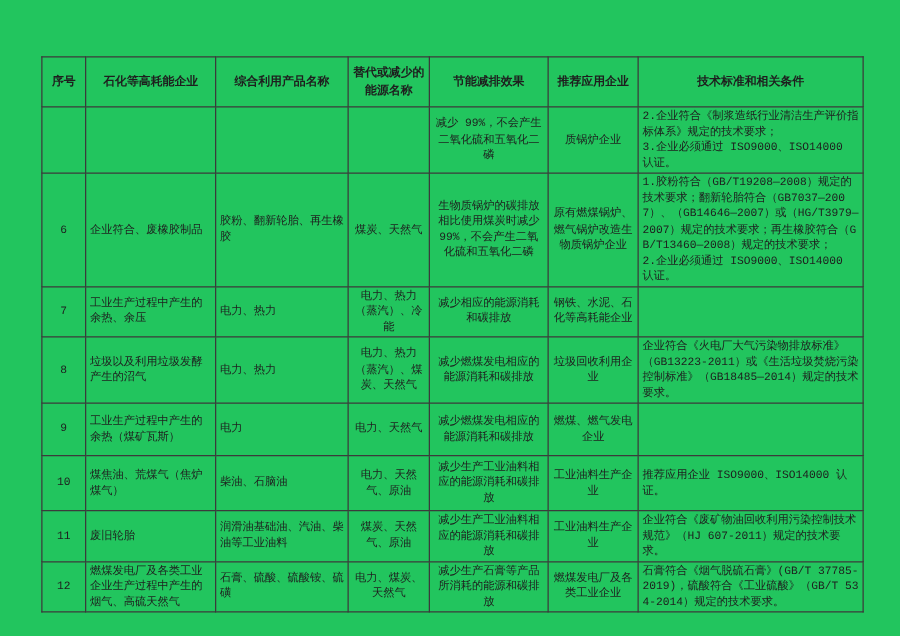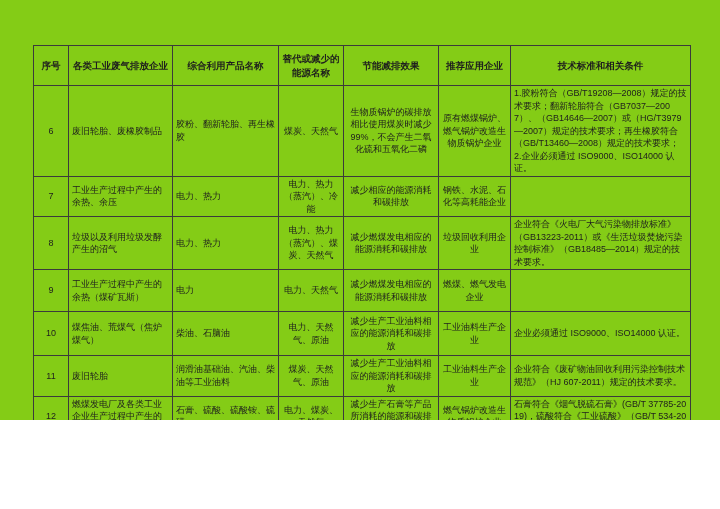--- a/index.html
+++ b/index.html
@@ -3,23 +3,23 @@
 <meta charset="utf-8">
 <style>
   html, body {
     margin: 0;
     padding: 0;
     background: #ffffff;
   }
   .sheet {
     position: relative;
     width: 720px;
-    height: 420px;
-    background: #84cc16;
-    font-family: Liberation Sans, sans-serif;
+    height: 509px;
+    background: #22c55e;
+    font-family: Liberation Mono, monospace;
     color: #1e1e1e;
     overflow: hidden;
   }
   table.doc-table {
     position: absolute;
     left: 33px;
     top: 45px;
     width: 657px;
     border-collapse: collapse;
     table-layout: fixed;
@@ -62,33 +62,43 @@
         <col class="w-resource">
         <col class="w-product">
         <col class="w-energy">
       <col class="w-effect">
         <col class="w-enterprise">
         <col class="w-standard">
     </colgroup>
     <thead>
       <tr style="height:40px;">
         <th>序号</th>
-        <th>各类工业废气排放企业</th>
+        <th>石化等高耗能企业</th>
         <th>综合利用产品名称</th>
         <th>替代或减少的
 能源名称</th>
         <th>节能减排效果</th>
         <th>推荐应用企业</th>
         <th>技术标准和相关条件</th>
       </tr>
     </thead>
     <tbody>
+      <tr style="height:46px;">
+        <td class="ac"></td>
+        <td class="al"></td>
+        <td class="al"></td>
+        <td class="ac"></td>
+        <td class="ac">减少 99%，不会产生二氧化硫和五氧化二磷</td>
+        <td class="ac">质锅炉企业</td>
+        <td class="al">2.企业符合《制浆造纸行业清洁生产评价指标体系》规定的技术要求；
+3.企业必须通过 ISO9000、ISO14000 认证。</td>
+      </tr>
       <tr style="height:70px;">
         <td class="ac">6</td>
-        <td class="al">废旧轮胎、废橡胶制品</td>
+        <td class="al">企业符合、废橡胶制品</td>
         <td class="al">胶粉、翻新轮胎、再生橡胶</td>
         <td class="ac">煤炭、天然气</td>
         <td class="ac">生物质锅炉的碳排放相比使用煤炭时减少 99%，不会产生二氧化硫和五氧化二磷</td>
         <td class="ac">原有燃煤锅炉、燃气锅炉改造生物质锅炉企业</td>
         <td class="al">1.胶粉符合（GB/T19208—2008）规定的技术要求；翻新轮胎符合（GB7037—2007）、（GB14646—2007）或（HG/T3979—2007）规定的技术要求；再生橡胶符合（GB/T13460—2008）规定的技术要求；
 2.企业必须通过 ISO9000、ISO14000 认证。</td>
       </tr>
       <tr style="height:26px;">
         <td class="ac">7</td>
         <td class="al">工业生产过程中产生的余热、余压</td>
@@ -116,35 +126,35 @@
         <td class="ac">燃煤、燃气发电企业</td>
         <td class="al"></td>
       </tr>
       <tr style="height:44px;">
         <td class="ac">10</td>
         <td class="al">煤焦油、荒煤气（焦炉煤气）</td>
         <td class="al">柴油、石脑油</td>
         <td class="ac">电力、天然气、原油</td>
         <td class="ac">减少生产工业油料相应的能源消耗和碳排放</td>
         <td class="ac">工业油料生产企业</td>
-        <td class="al">企业必须通过 ISO9000、ISO14000 认证。</td>
+        <td class="al">推荐应用企业 ISO9000、ISO14000 认证。</td>
       </tr>
       <tr style="height:36px;">
         <td class="ac">11</td>
         <td class="al">废旧轮胎</td>
         <td class="al">润滑油基础油、汽油、柴油等工业油料</td>
         <td class="ac">煤炭、天然气、原油</td>
         <td class="ac">减少生产工业油料相应的能源消耗和碳排放</td>
         <td class="ac">工业油料生产企业</td>
         <td class="al">企业符合《废矿物油回收利用污染控制技术规范》（HJ 607-2011）规定的技术要求。</td>
       </tr>
       <tr style="height:32px;">
         <td class="ac">12</td>
         <td class="al">燃煤发电厂及各类工业企业生产过程中产生的烟气、高硫天然气</td>
         <td class="al">石膏、硫酸、硫酸铵、硫磺</td>
         <td class="ac">电力、煤炭、天然气</td>
         <td class="ac">减少生产石膏等产品所消耗的能源和碳排放</td>
-        <td class="ac">燃气锅炉改造生物质锅炉企业</td>
+        <td class="ac">燃煤发电厂及各类工业企业</td>
         <td class="al">石膏符合《烟气脱硫石膏》(GB/T 37785-2019)，硫酸符合《工业硫酸》（GB/T 534-2014）规定的技术要求。</td>
       </tr>
     </tbody>
   </table>
 </div>
 
 </body></html>

